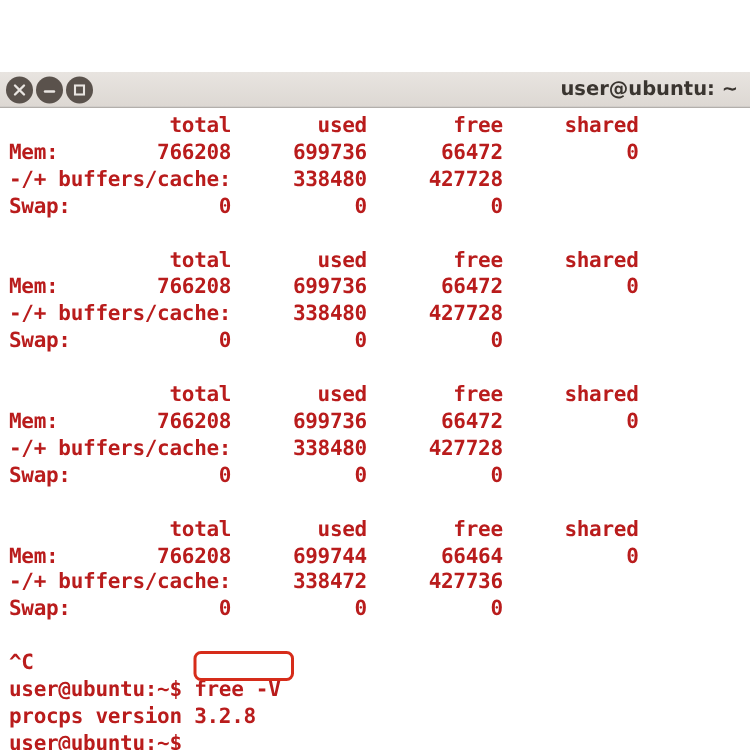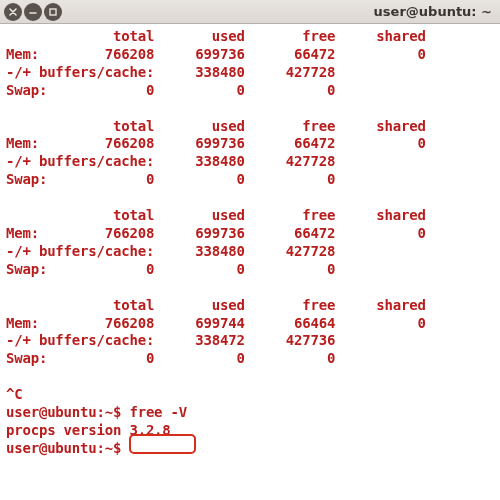--- a/index.html
+++ b/index.html
@@ -13,20 +13,21 @@
   position: relative;
 }
 .titlebar {
   height: 24px;
   background: linear-gradient(to bottom, #e8e4e0 0%, #ddd8d3 100%);
   border-bottom: 1px solid #b3afab;
   display: flex;
   align-items: center;
   padding: 0 4px;
   position: relative;
+  margin-top: 48px;
 }
 .win-btns {
   display: flex;
   gap: 2px;
 }
 .win-btn {
   width: 18px;
   height: 18px;
   background: #5a524c;
   border-radius: 10px;

